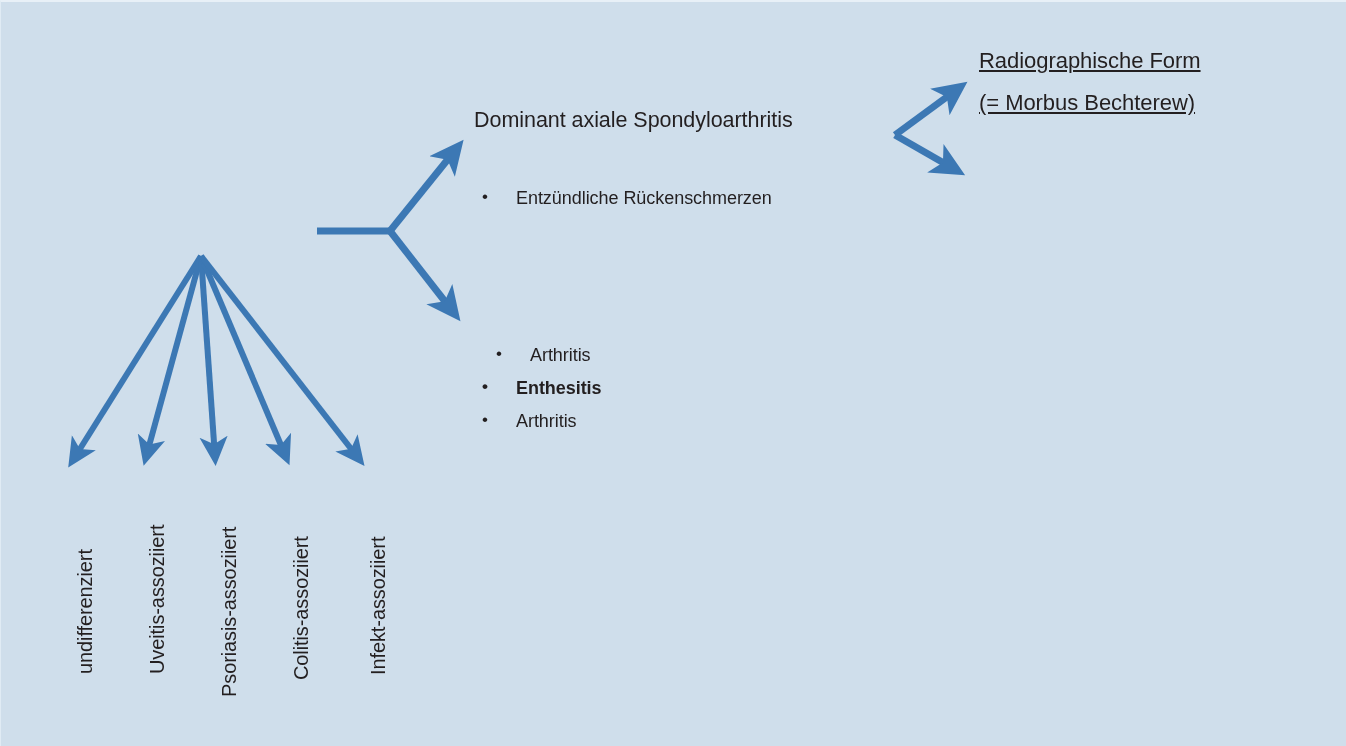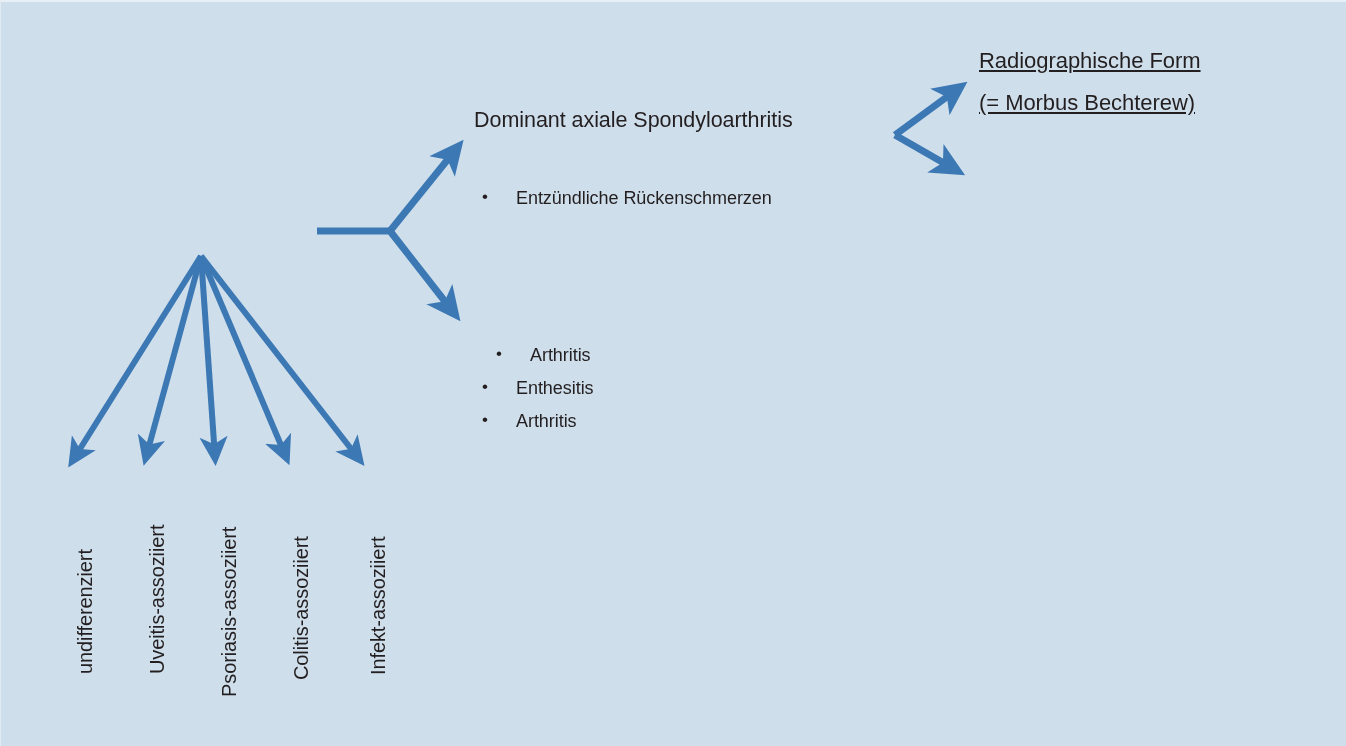--- a/index.html
+++ b/index.html
@@ -139,21 +139,21 @@
   <div class="node-text right-label radiographic">
     <span class="l1">Radiographische Form</span>
     <span class="l2">(= Morbus Bechterew)</span>
   </div>
 
 
 
   <div class="bullet-row" style="left:495px; top:298px;">
     <span class="bullet-dot"></span><span>Arthritis</span>
   </div>
-  <div class="bullet-row" style="left:481px; top:331px;">
+  <div class="bullet-row" style="left:481px; top:331px;font-weight:bold;">
     <span class="bullet-dot"></span><span>Enthesitis</span>
   </div>
   <div class="bullet-row" style="left:481px; top:364px;">
     <span class="bullet-dot"></span><span>Arthritis</span>
   </div>
 
   <div class="vlabel" style="left:74px; top:672px;">undifferenziert</div>
   <div class="vlabel" style="left:146px; top:672px;">Uveitis-assoziiert</div>
   <div class="vlabel" style="left:218px; top:695px;">Psoriasis-assoziiert</div>
   <div class="vlabel" style="left:290px; top:678px;">Colitis-assoziiert</div>

